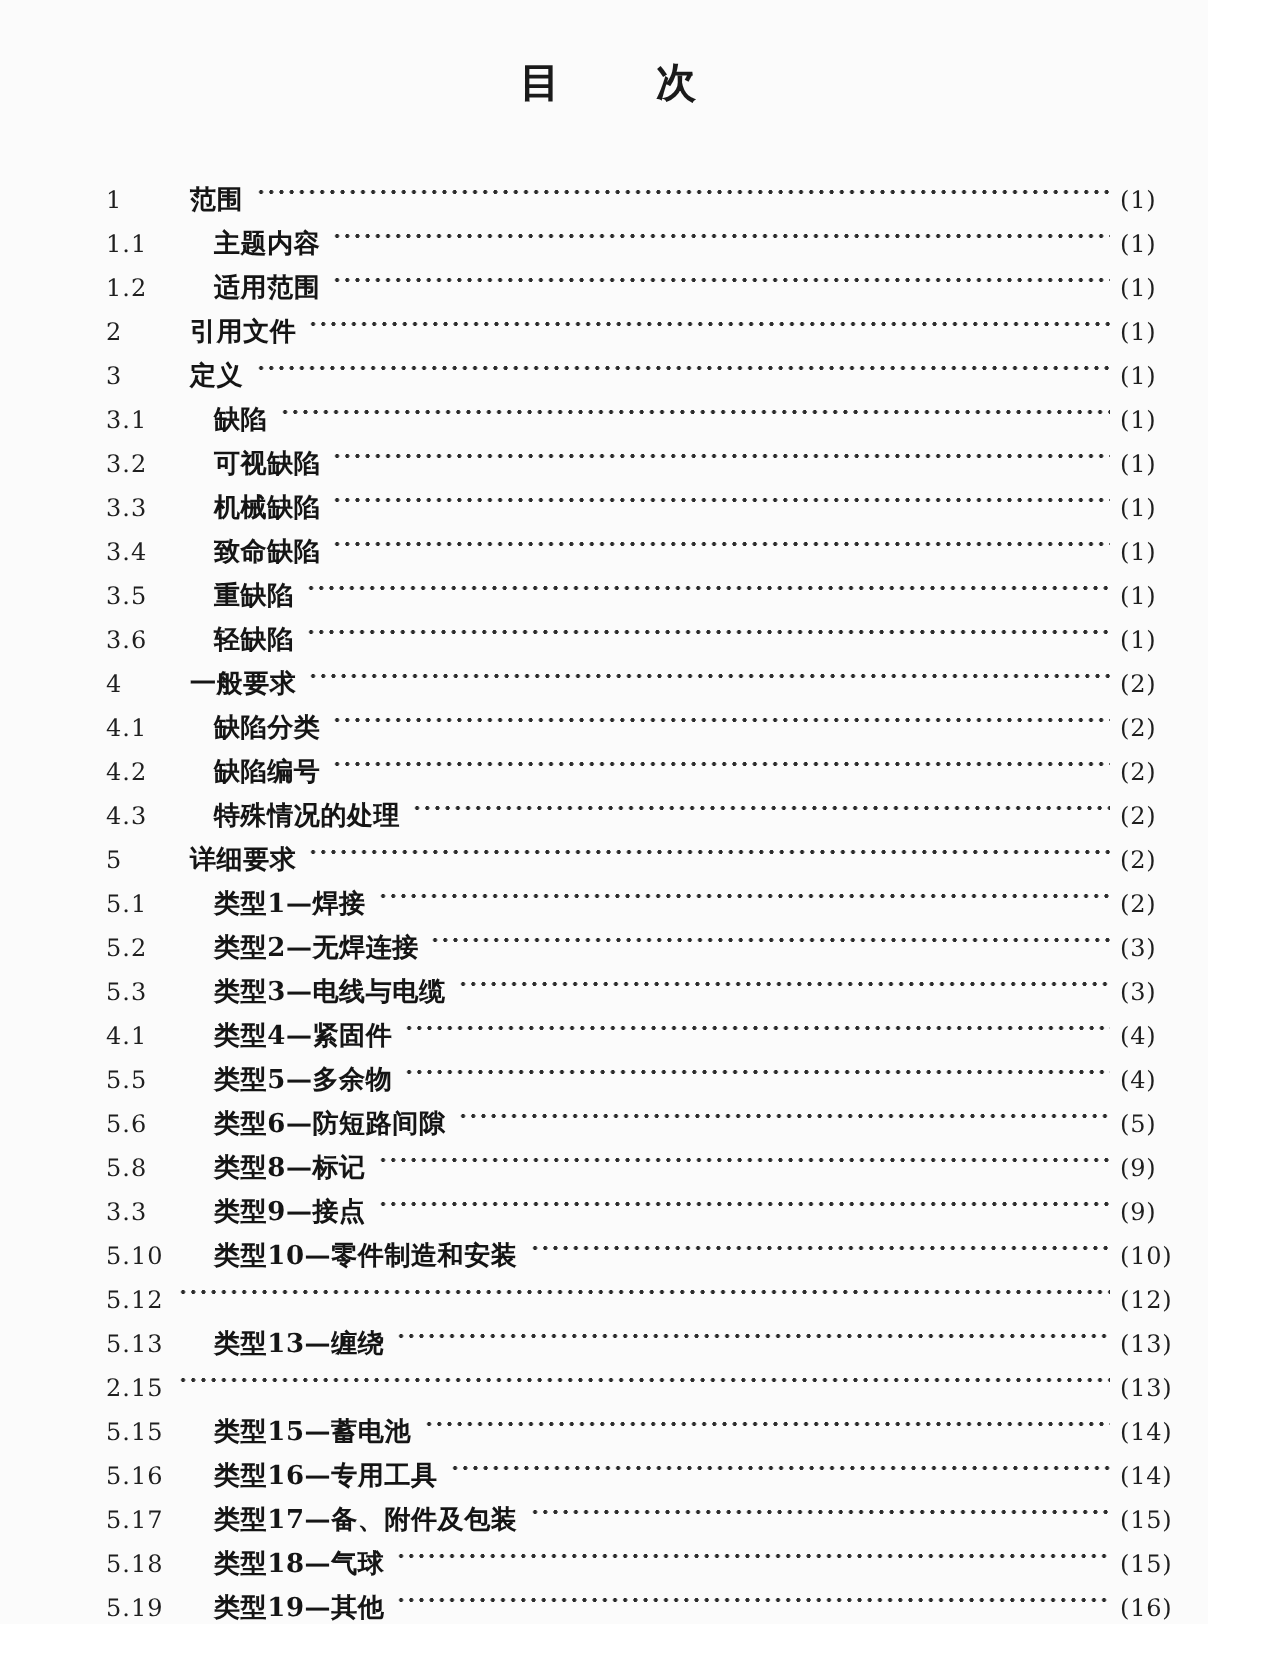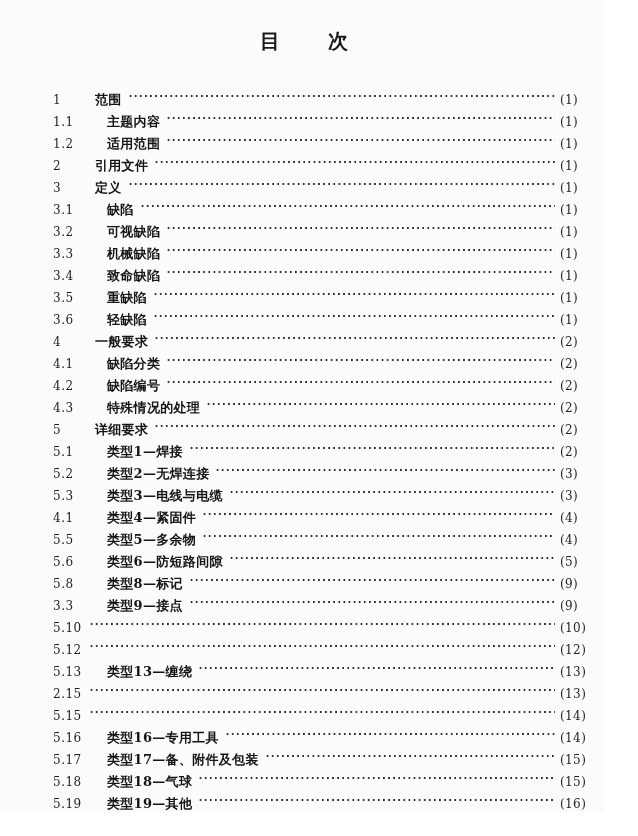--- a/index.html
+++ b/index.html
@@ -297,20 +297,21 @@
           <span class="toc-page">(9)</span>
         </li>
         <li class="toc-entry level-2">
           <span class="toc-num">3.3</span>
           <span class="toc-label">类型9—接点</span>
           <span class="toc-leader"></span>
           <span class="toc-page">(9)</span>
         </li>
         <li class="toc-entry level-2">
           <span class="toc-num">5.10</span>
+          <span class="toc-label">类型10—零件制造和安装</span>
           <span class="toc-leader"></span>
           <span class="toc-page">(10)</span>
         </li>
         <li class="toc-entry level-2">
           <span class="toc-num">5.12</span>
           <span class="toc-leader"></span>
           <span class="toc-page">(12)</span>
         </li>
         <li class="toc-entry level-2">
           <span class="toc-num">5.13</span>
@@ -318,20 +319,21 @@
           <span class="toc-leader"></span>
           <span class="toc-page">(13)</span>
         </li>
         <li class="toc-entry level-2">
           <span class="toc-num">2.15</span>
           <span class="toc-leader"></span>
           <span class="toc-page">(13)</span>
         </li>
         <li class="toc-entry level-2">
           <span class="toc-num">5.15</span>
+          <span class="toc-label">类型15—蓄电池</span>
           <span class="toc-leader"></span>
           <span class="toc-page">(14)</span>
         </li>
         <li class="toc-entry level-2">
           <span class="toc-num">5.16</span>
           <span class="toc-label">类型16—专用工具</span>
           <span class="toc-leader"></span>
           <span class="toc-page">(14)</span>
         </li>
         <li class="toc-entry level-2">

